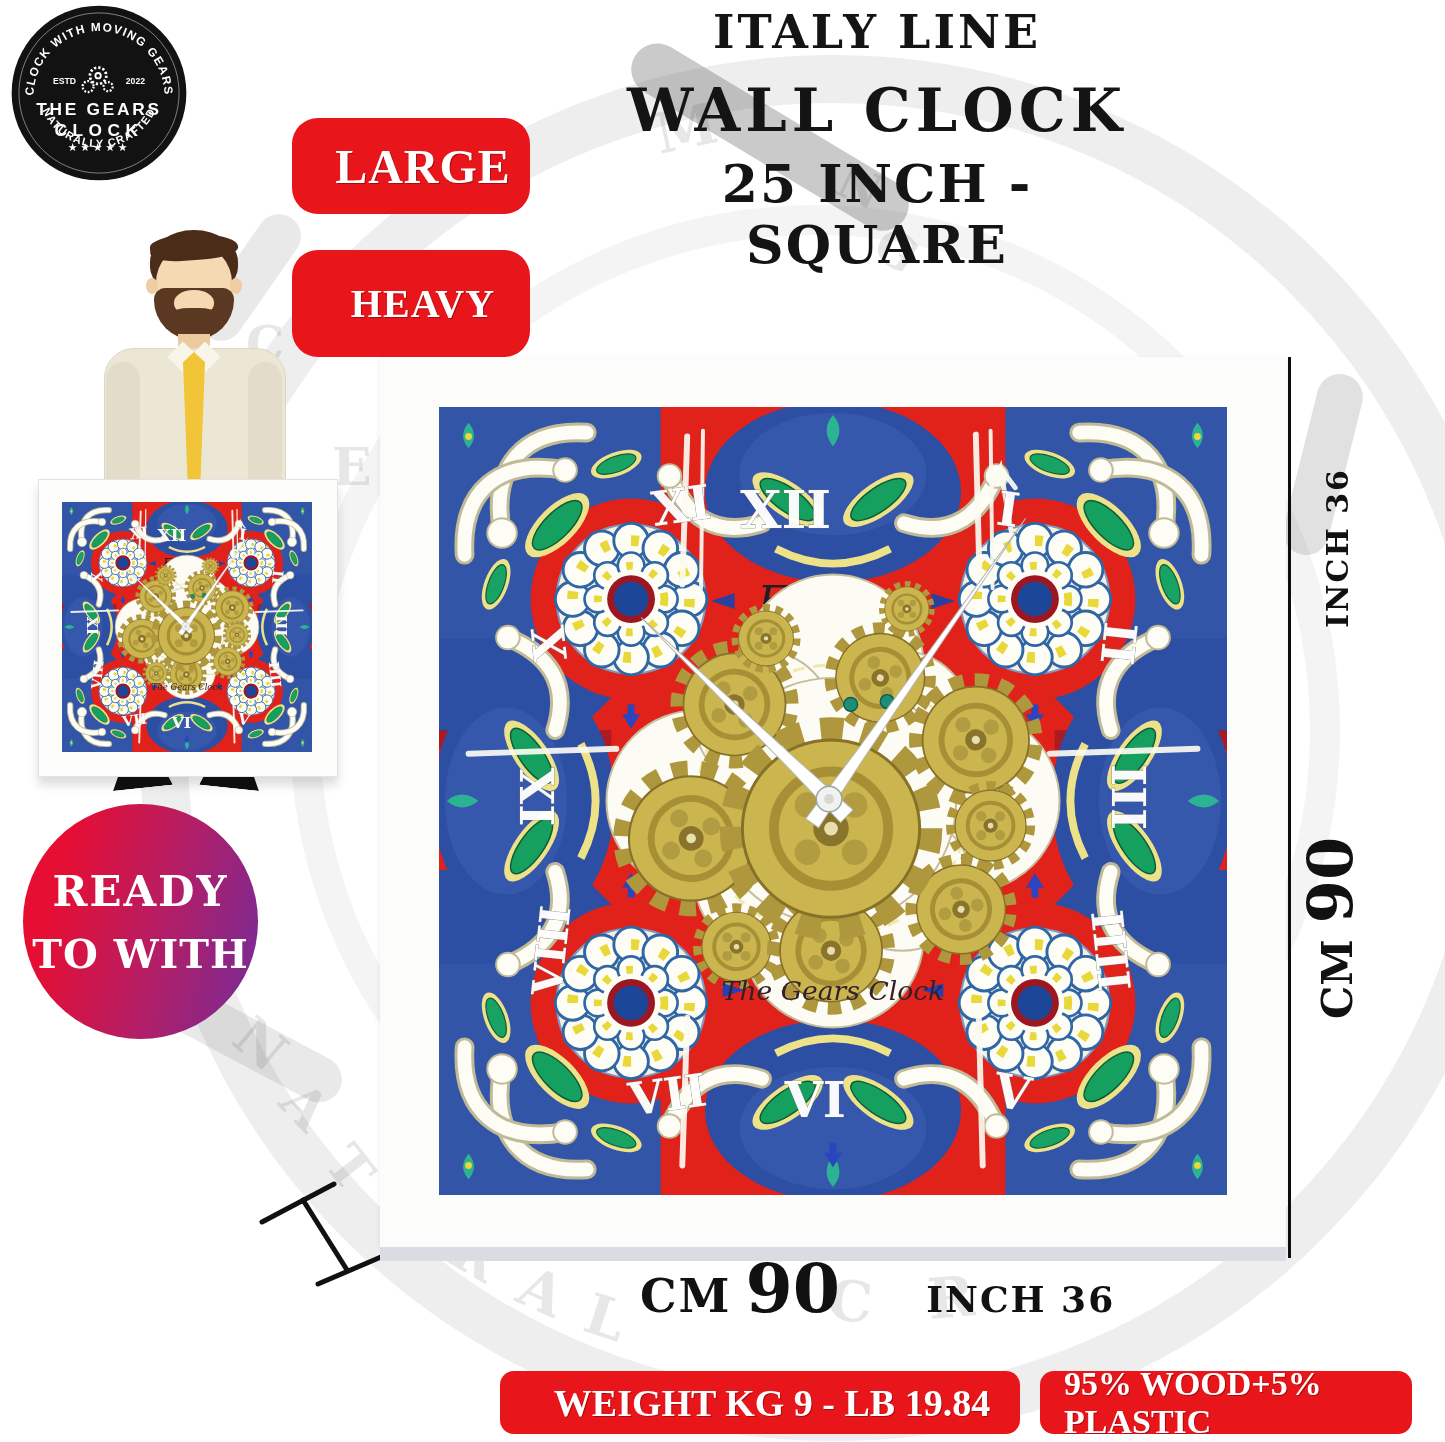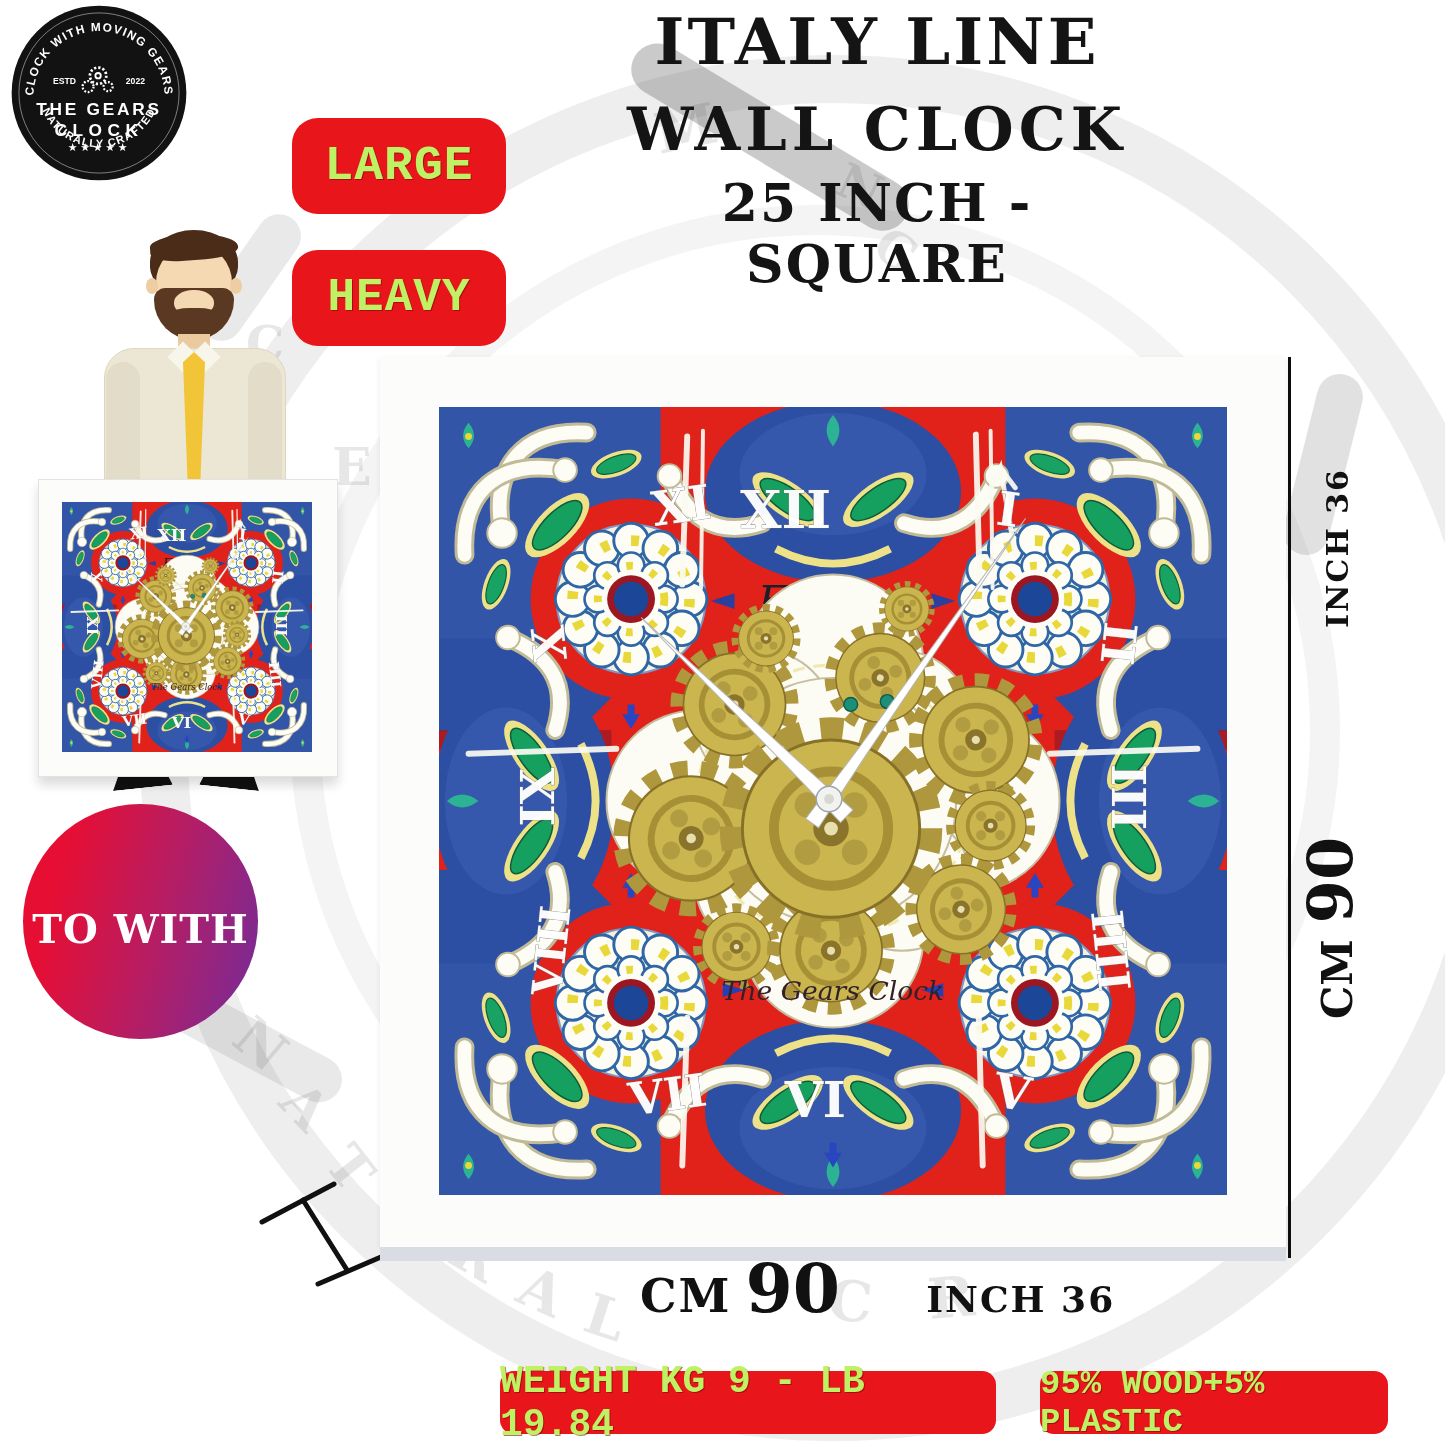--- a/index.html
+++ b/index.html
@@ -7,26 +7,26 @@
         font-family:"DejaVu Serif",serif;}
   .abs{position:absolute;}
   .decor{font-family:"DejaVu Serif",serif;font-weight:bold;color:#141414;}
   
   .wm-ring{position:absolute;border-radius:50%;pointer-events:none;}
   .wm-letter{position:absolute;font-family:"DejaVu Serif",serif;font-weight:bold;
              color:rgba(40,40,40,0.11);pointer-events:none;}
   .wm-swoosh{position:absolute;border-radius:30px;pointer-events:none;}
   
   .red-badge{position:absolute;background:#e8151b;border-radius:26px;display:flex;
-             align-items:center;justify-content:center;color:#bef264;
-             font-family:Liberation Mono, monospace;font-weight:bold;
-             text-shadow:1px 1px 0 rgba(120,0,0,.55);}
+             align-items:center;justify-content:center;color:#ffffff;
+             font-family:Liberation Serif, serif;font-weight:bold;
+             text-shadow:1px 1px 0 rgba(120,0,0,.55);padding-left:24px;}
   
   #title-block{position:absolute;left:612px;top:8px;width:530px;text-align:center;}
-  #title-line1{font-size:64px;letter-spacing:3px;line-height:1.05;}
+  #title-line1{font-size:46px;letter-spacing:3px;line-height:1.05;}
   #title-line2{font-size:59px;letter-spacing:5px;margin-top:20px;}
   #title-line3{font-size:52px;letter-spacing:2px;margin-top:8px;}
   
   #man{position:absolute;left:88px;top:230px;width:210px;height:550px;}
   #man div{position:absolute;}
   
   .clock-frame{position:absolute;background:#fcfcfa;}
   
   #ready-badge{position:absolute;left:23px;top:804px;width:235px;height:235px;border-radius:50%;
                background:linear-gradient(105deg,#e60e33 18%,#b81d62 55%,#7b2a94 95%);
@@ -324,21 +324,21 @@
         <circle cx="110" cy="93" r="5" stroke-width="2.5" stroke-dasharray="2 1.8"></circle>
       </g>
       <text class="logo-txt" x="100" y="124" font-size="19" font-weight="bold" letter-spacing="3" text-anchor="middle">THE GEARS</text>
       <text class="logo-txt" x="100" y="147" font-size="19" font-weight="bold" letter-spacing="6" text-anchor="middle">CLOCK</text>
       <text class="logo-txt" x="100" y="164" font-size="12" letter-spacing="3" text-anchor="middle">★★★★★</text>
     </svg>
   </div>
 
 
   <div class="red-badge" style="left:292px;top:118px;width:214px;height:96px;font-size:48px;letter-spacing:1px;">LARGE</div>
-  <div class="red-badge" style="left:292px;top:250px;width:214px;height:96px;font-size:46px;letter-spacing:1px;">HEAVY</div>
+  <div class="red-badge" style="left:292px;top:250px;width:214px;height:107px;font-size:40px;letter-spacing:1px;">HEAVY</div>
 
   <div id="title-block">
     <div id="title-line1" class="decor">ITALY LINE</div>
     <div id="title-line2" class="decor">WALL CLOCK</div>
     <div id="title-line3" class="decor">25 INCH - SQUARE</div>
   </div>
 
   <div id="man">
     <div style="left:62px;top:0;width:88px;height:64px;background:#4a2c19;border-radius:50% 50% 42% 42%;"></div>
     <div style="left:68px;top:16px;width:76px;height:84px;background:#f5d9b3;border-radius:44%;"></div>
@@ -359,20 +359,21 @@
   <div class="abs" style="left:112px;top:770px;width:60px;height:18px;background:#101010;clip-path:polygon(14% 0,88% 0,100% 100%,0 100%);transform:rotate(-6deg);"></div>
   <div class="abs" style="left:200px;top:770px;width:60px;height:18px;background:#101010;clip-path:polygon(12% 0,86% 0,100% 100%,0 100%);transform:rotate(6deg);"></div>
 
   <div class="clock-frame" style="left:38px;top:479px;width:298px;height:296px;border:1px solid #e3e3e3;box-shadow:0 8px 10px rgba(0,0,0,.14);">
     <svg viewBox="0 0 800 800" style="position:absolute;left:23px;top:22px;width:250px;height:250px;">
       <use href="#clock-face"></use>
     </svg>
   </div>
 
   <div id="ready-badge">
+    <div class="l1">READY</div>
     <div class="l2">TO WITH</div>
   </div>
 
 
   <svg class="abs" style="left:250px;top:1172px;" width="145" height="125">
     <g stroke="#111" stroke-width="5" stroke-linecap="round">
       <line x1="12" y1="50" x2="84" y2="12"></line>
       <line x1="53" y1="28" x2="97" y2="98"></line>
       <line x1="68" y1="112" x2="138" y2="82"></line>
     </g>

